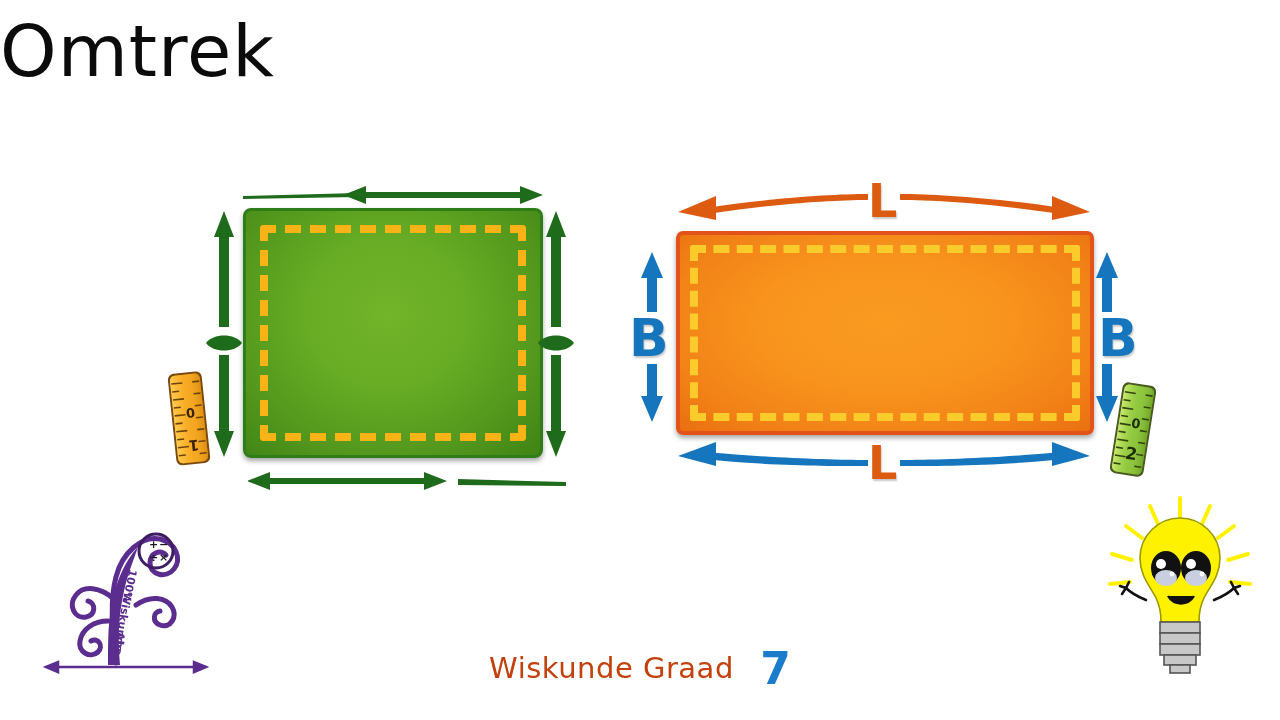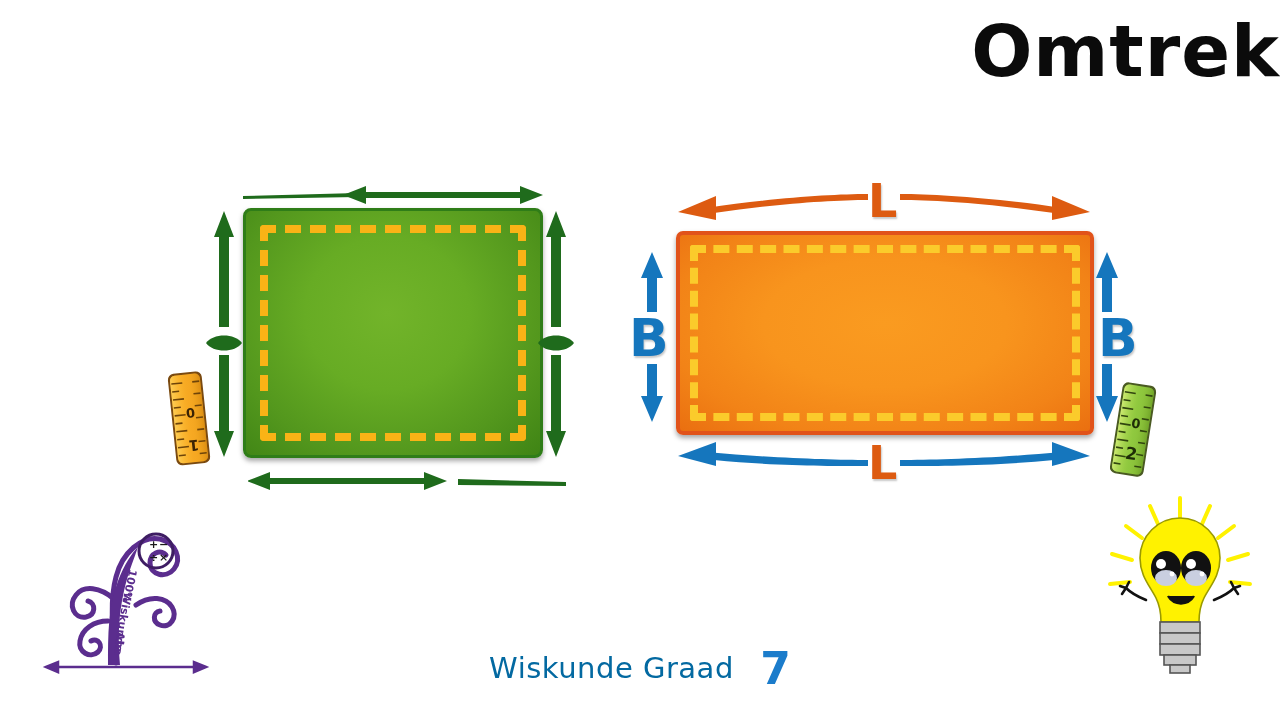--- a/index.html
+++ b/index.html
@@ -9,24 +9,24 @@
     font-family:"Liberation Sans", sans-serif;
     overflow:hidden;
     position:relative;
   }
   .slide{position:absolute;inset:0;}
 
   
   .title{
     position:absolute;
     left:0;right:0;top:14px;
-    text-align:right;
+    text-align:left;
     font-family:"DejaVu Sans", sans-serif;
     font-size:72px;
-    font-weight:700;
+    font-weight:400;
     letter-spacing:1px;
     color:#0b0b0b;
     line-height:1.05;
   }
 
   
   .fig-green{
     position:absolute;
     left:243px;top:208px;
     width:300px;height:250px;
@@ -91,21 +91,21 @@
 
   
   .footer{
     position:absolute;
     left:0;right:0;bottom:32px;
     text-align:center;
   }
   .footer-text{
     font-family:"DejaVu Sans", sans-serif;
     font-size:29px;
-    color:#0369a1;
+    color:#c2410c;
     letter-spacing:.5px;
   }
   .footer-grade{
     font-family:"DejaVu Sans", sans-serif;
     font-size:44px;
     font-weight:700;
     color:#1b7ccb;
     margin-left:22px;
     position:relative;
     top:6px;

